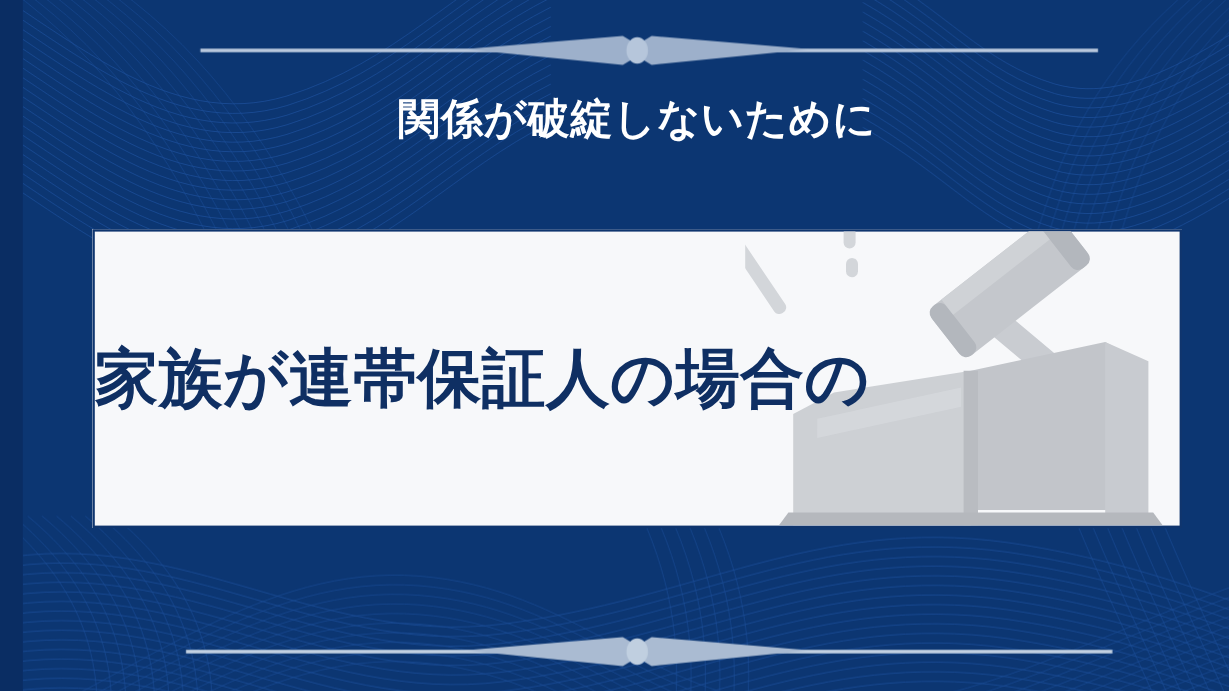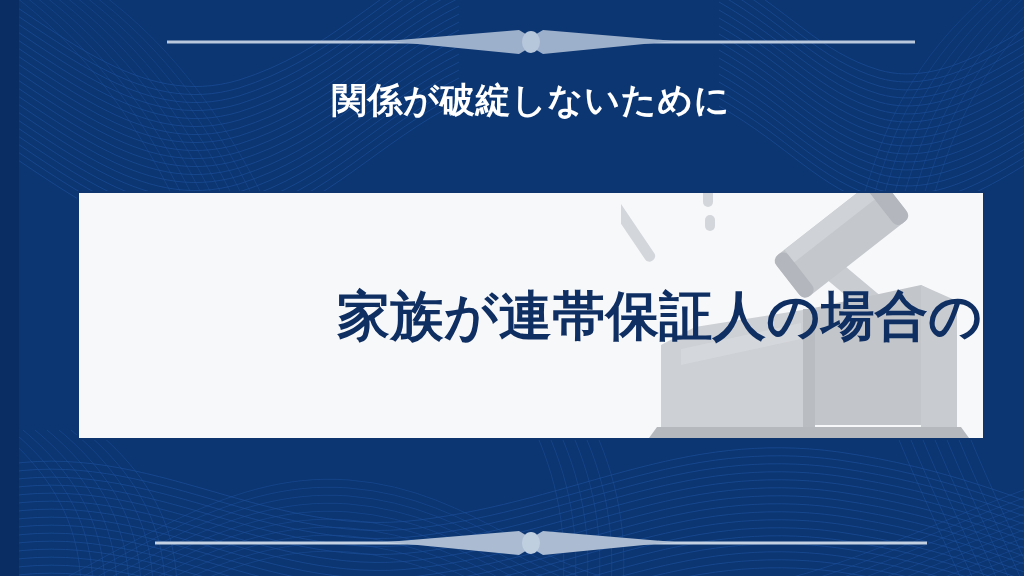--- a/index.html
+++ b/index.html
@@ -81,21 +81,21 @@
     pointer-events: none;
   }
   #gavel-art svg { display: block; width: 370px; height: 249px; }
 
   
   #headline {
     position: absolute;
     inset: 0;
     display: flex;
     flex-direction: column;
-    align-items: flex-end;
+    align-items: flex-start;
     justify-content: center;
     gap: 2px;
   }
   .headline-line {
     color: #0f2f63;
     font-size: 53px;
     font-weight: 700;
     line-height: 1.28;
     letter-spacing: 0.01em;
     white-space: nowrap;

